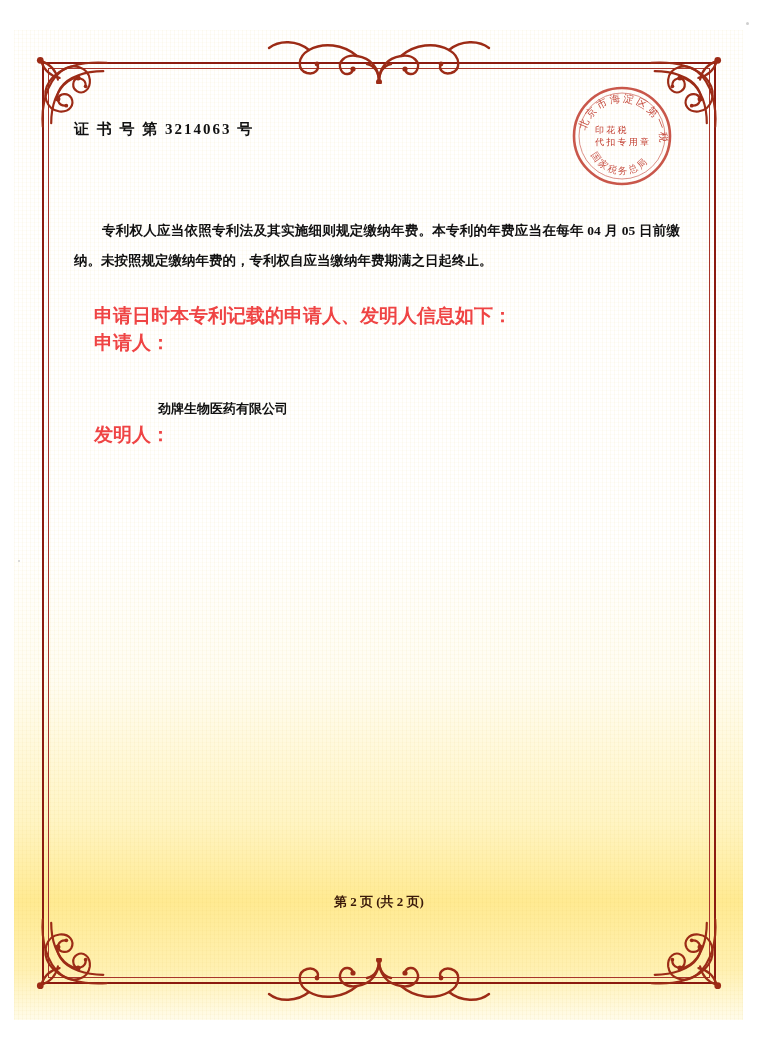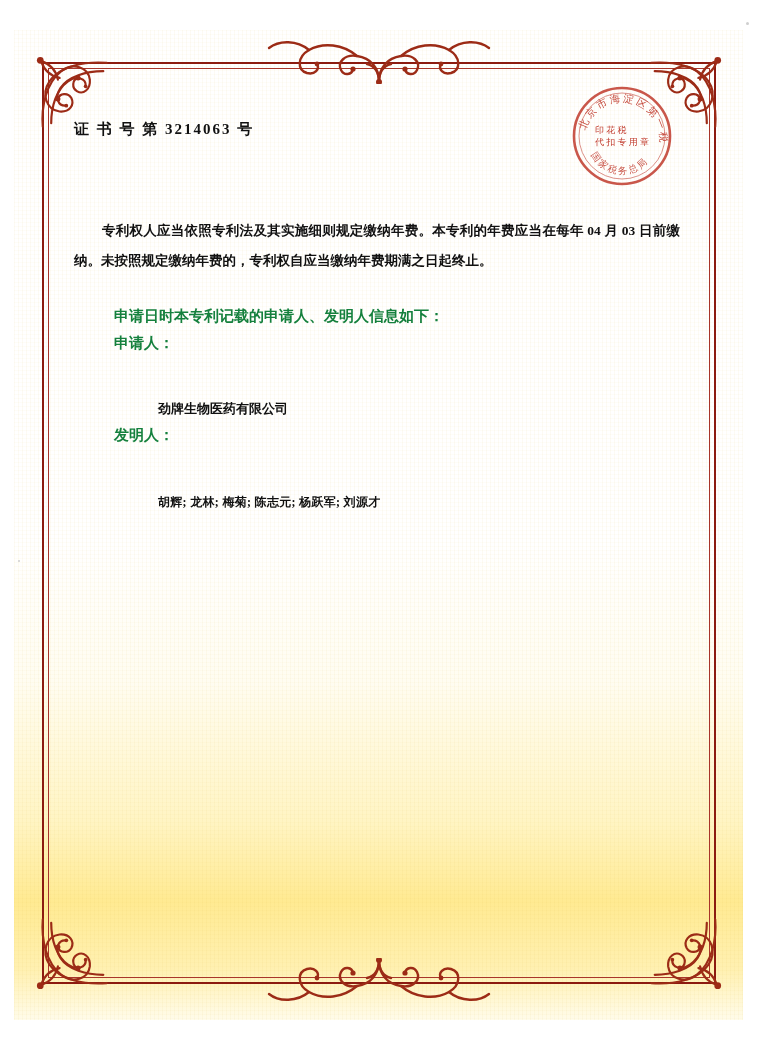--- a/index.html
+++ b/index.html
@@ -129,24 +129,24 @@
     width: 606px;
     font-size: 13.5px;
     line-height: 30px;
     color: #111;
     text-align: justify;
   }
   .para.p1 { top: 148px; text-indent: 28px; }
 
   .block-label {
     position: absolute;
-    left: 38px;
-    font-size: 15px;
+    left: 18px;
+    font-size: 19px;
     line-height: 24px;
-    color: #15803d;
+    color: #ef4444;
     text-indent: 28px;
   }
   .lbl-info     { top: 236px; }
   .lbl-applicant{ top: 263px; text-align: right; }
   .lbl-inventor { top: 355px; }
 
   .value-line {
     position: absolute;
     left: 110px;
     font-size: 13px;
@@ -317,32 +317,32 @@
       <circle cx="64" cy="28" r="2.4"></circle>
       <circle cx="188" cy="28" r="2.4"></circle>
       <circle cx="126" cy="46" r="3"></circle>
     </g>
   </svg>
 
   <div class="content">
 
     <div class="cert-no">证 书 号 第 3214063 号</div>
 
-    <div class="para p1">专利权人应当依照专利法及其实施细则规定缴纳年费。本专利的年费应当在每年 04 月 03 日前缴纳。未按照规定缴纳年费的，专利权自应当缴纳年费期满之日起终止。</div>
+    <div class="para p1">专利权人应当依照专利法及其实施细则规定缴纳年费。本专利的年费应当在每年 04 月 05 日前缴纳。未按照规定缴纳年费的，专利权自应当缴纳年费期满之日起终止。</div>
 
     <div class="block-label lbl-info">申请日时本专利记载的申请人、发明人信息如下：</div>
 
     <div class="block-label lbl-applicant">申请人：</div>
 
     <div class="value-line val-applicant">劲牌生物医药有限公司</div>
 
     <div class="block-label lbl-inventor">发明人：</div>
 
-    <div class="value-line val-inventor">胡辉; 龙林; 梅菊; 陈志元; 杨跃军; 刘源才</div>
-
+
+    <div class="footer">第 2 页 (共 2 页)</div>
   </div>
 
   <div class="seal">
     <svg viewBox="0 0 104 104" width="104" height="104">
       <circle cx="52" cy="52" r="48" fill="none" stroke="#c0392b" stroke-width="2.6" opacity="0.85"></circle>
       <circle cx="52" cy="52" r="43" fill="none" stroke="#c0392b" stroke-width="1" opacity="0.55"></circle>
       <defs>
         <path id="arcTop" d="M 14 56 A 38 38 0 0 1 90 56"></path>
         <path id="arcBot" d="M 18 56 A 34 34 0 0 0 86 56"></path>
       </defs>

